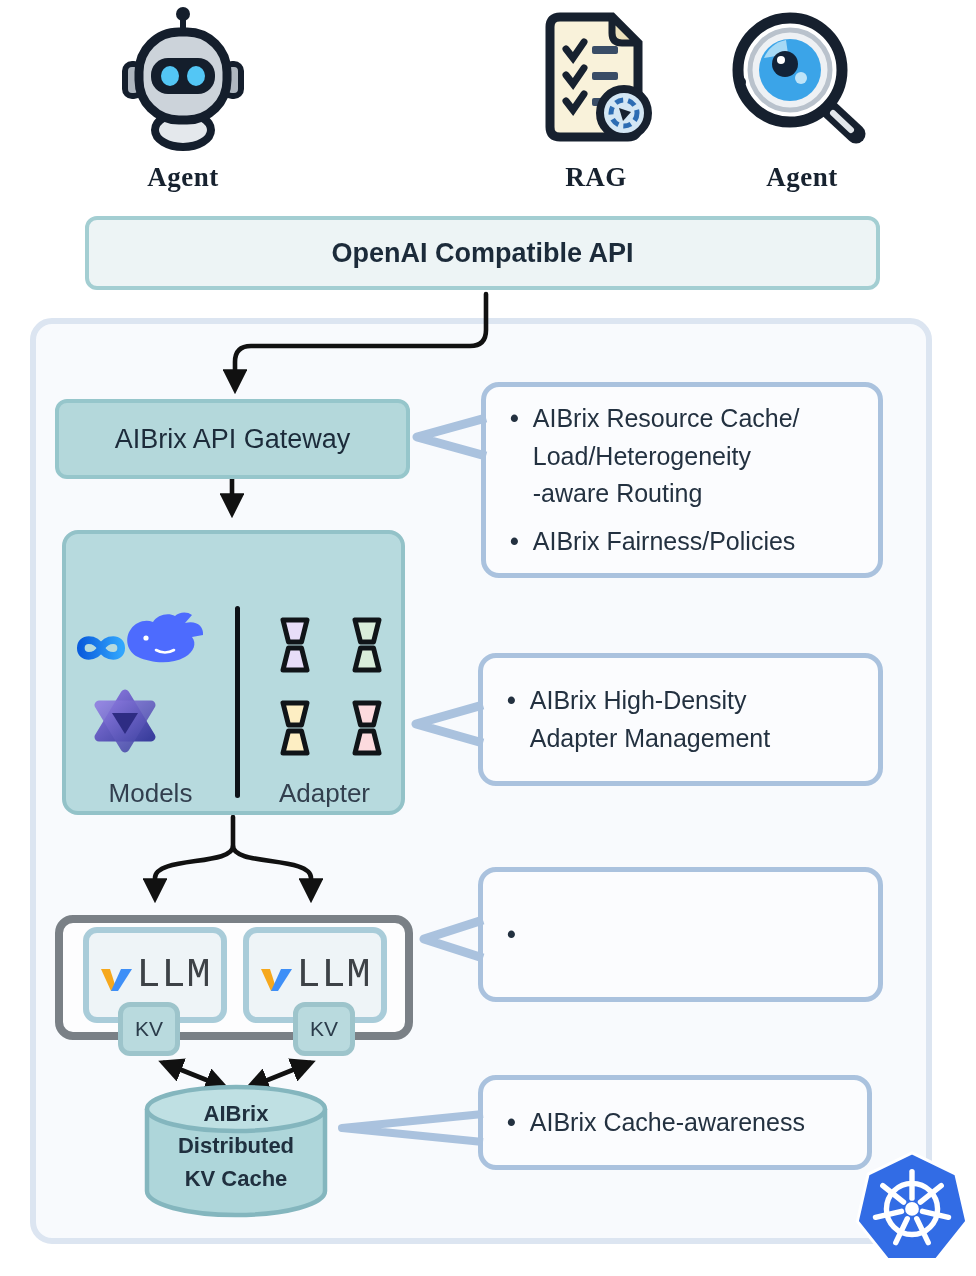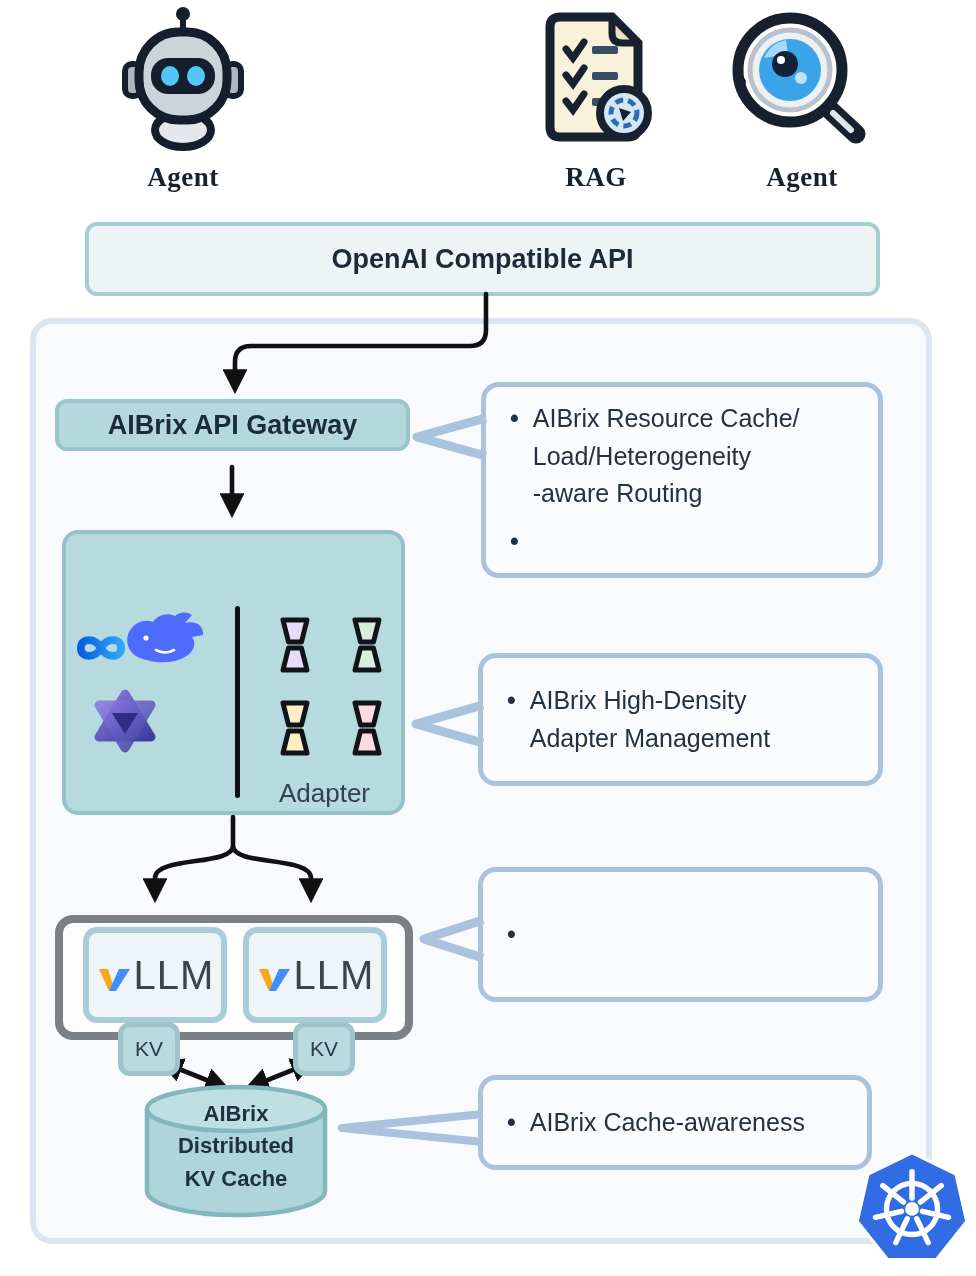--- a/index.html
+++ b/index.html
@@ -8,39 +8,39 @@
     font-family:"Liberation Sans","DejaVu Sans",sans-serif;color:#1c2a39;
   }
   .abs{position:absolute;box-sizing:border-box;}
 
   
   .client{position:absolute;width:160px;text-align:center;}
   .client-label{font-size:27px;font-weight:700;color:#17222f;margin-top:4px;letter-spacing:.5px;font-family:Liberation Serif, serif;}
 
   
   .banner{
-    left:85px;top:222px;width:795px;height:74px;
+    left:85px;top:216px;width:795px;height:74px;
     background:#edf4f5;border:4px solid #a3ced2;border-radius:12px;
     display:flex;align-items:center;justify-content:center;
     font-size:27px;font-weight:700;color:#1c2b3a;
   }
 
   
   .outer{
     left:30px;top:318px;width:902px;height:926px;
     background:#f8fafd;border:6px solid #dce5f1;border-radius:22px;
   }
 
   svg.overlay{position:absolute;left:0;top:0;pointer-events:none;}
 
   .gateway{
-    left:55px;top:399px;width:355px;height:52px;
+    left:55px;top:399px;width:355px;height:80px;
     background:#b4d8db;border:4px solid #96c6cb;border-radius:12px;
     display:flex;align-items:center;justify-content:center;
-    font-size:27px;font-weight:700;color:#1c2b3a;
+    font-size:27px;font-weight:400;color:#1c2b3a;
   }
 
   .model-service{
     left:62px;top:530px;width:343px;height:285px;
     background:#b7dade;border:4px solid #93c2c8;border-radius:16px;
   }
   .ms-title{position:absolute;left:0;top:22px;width:100%;text-align:center;
     font-size:27px;font-weight:700;color:#1c2b3a;}
   .ms-divider{position:absolute;left:169px;top:72px;width:5px;height:192px;background:#0d1117;border-radius:3px;}
   .ms-col-label{position:absolute;top:244px;font-size:26px;font-weight:400;color:#323f4e;text-align:center;}
@@ -53,27 +53,27 @@
   .bullet{font-size:25px;font-weight:700;color:#233140;line-height:1.5;}
   .callout-text{font-size:25px;font-weight:400;color:#233140;line-height:1.5;white-space:pre-line;}
   .tail{position:absolute;pointer-events:none;}
 
   .nodes-box{
     left:55px;top:915px;width:358px;height:125px;
     background:#fdfdfe;border:8px solid #7a8086;border-radius:18px;
   }
   .vllm{
     background:#eef4f7;border:6px solid #a9ccd9;border-radius:14px;
-    display:flex;align-items:center;justify-content:center;gap:2px;
+    display:flex;align-items:center;justify-content:center;gap:2px;font-family:Liberation Mono, monospace;
   }
   .vllm-text{font-size:40px;font-weight:400;color:#3d4247;letter-spacing:1px;}
   .kv{
     background:#b9dade;border:5px solid #9dc4cb;border-radius:12px;
     display:flex;align-items:center;justify-content:center;
-    font-size:21px;color:#2b3c4b;margin-top:20px;
+    font-size:21px;color:#2b3c4b;
   }
   .cyl-label{
     left:143px;top:1098px;width:186px;text-align:center;
     font-size:22px;font-weight:700;color:#20303f;line-height:1.47;white-space:pre-line;
   }
 </style>
 </head>
 <body>
 
 <div class="canvas">
@@ -202,35 +202,37 @@
           <path d="M10.5,31 H23.5 L29,53 H5 Z"></path>
       </g>
     </svg>
     <svg class="abs" style="left:284px;top:166px;" width="34" height="56" viewBox="0 0 34 56">
       <g stroke="#101418" stroke-width="5" stroke-linejoin="round" fill="#fcdade">
         <path d="M5,3 H29 L23.5,25 H10.5 Z"></path>
           <path d="M10.5,31 H23.5 L29,53 H5 Z"></path>
       </g>
     </svg>
 
+    <div class="ms-col-label" style="left:0;width:169px;">Models</div>
     <div class="ms-col-label" style="left:174px;width:169px;">Adapter</div>
   </div>
 
   <div class="abs callout" style="left:481px;top:382px;width:402px;height:196px;">
     <svg class="tail" style="left:-74px;top:27px;" width="76" height="46" viewBox="0 0 76 46">
       <path d="M74,4 L5,23 L74,42" fill="none" stroke="#aac2de" stroke-width="9" stroke-linejoin="round"></path>
     </svg>
     <div class="callout-item">
       <span class="bullet">•</span>
       <span class="callout-text">AIBrix Resource Cache/
 Load/Heterogeneity
 -aware Routing</span>
     </div>
     <div class="callout-item">
       <span class="bullet">•</span>
+      <span class="callout-text">AIBrix Fairness/Policies</span>
     </div>
   </div>
 
   <div class="abs callout" style="left:478px;top:653px;width:405px;height:133px;">
     <svg class="tail" style="left:-72px;top:43px;" width="74" height="46" viewBox="0 0 74 46">
       <path d="M72,4 L5,23 L72,42" fill="none" stroke="#aac2de" stroke-width="9" stroke-linejoin="round"></path>
     </svg>
     <div class="callout-item">
       <span class="bullet">•</span>
       <span class="callout-text">AIBrix High-Density

